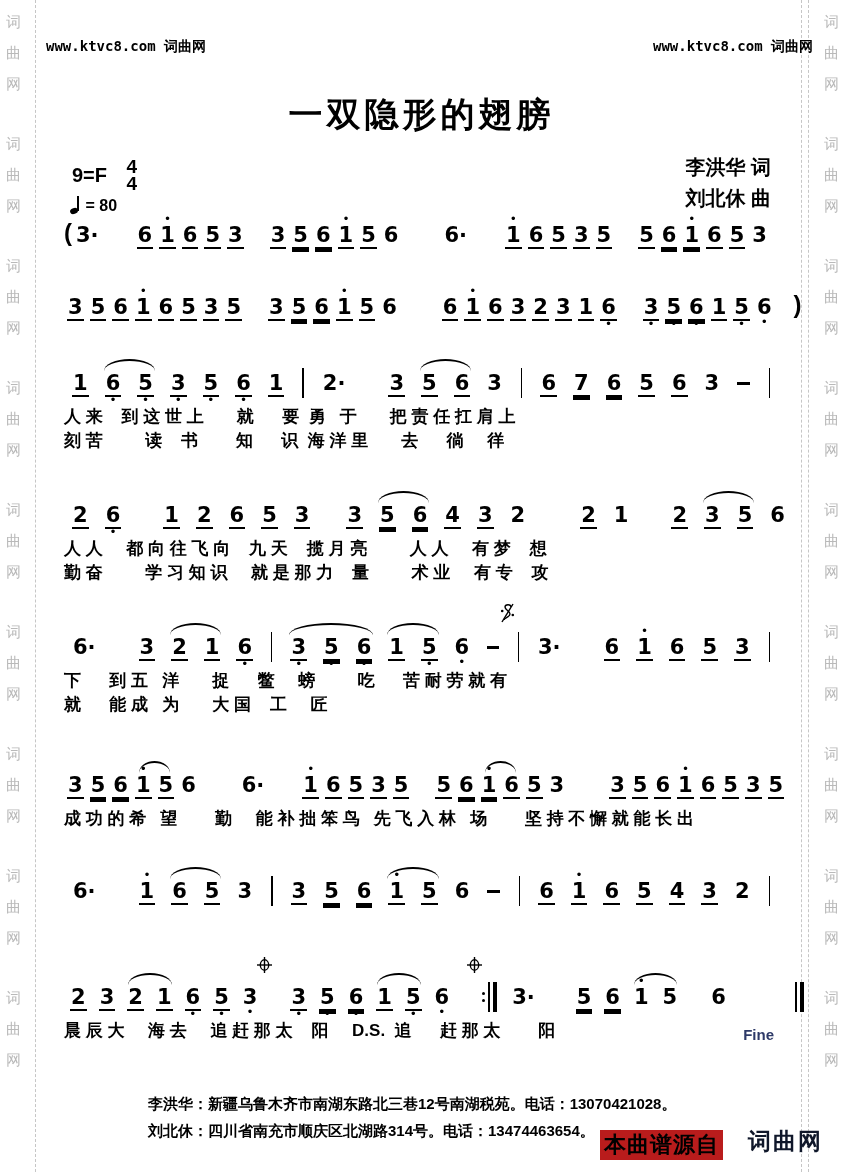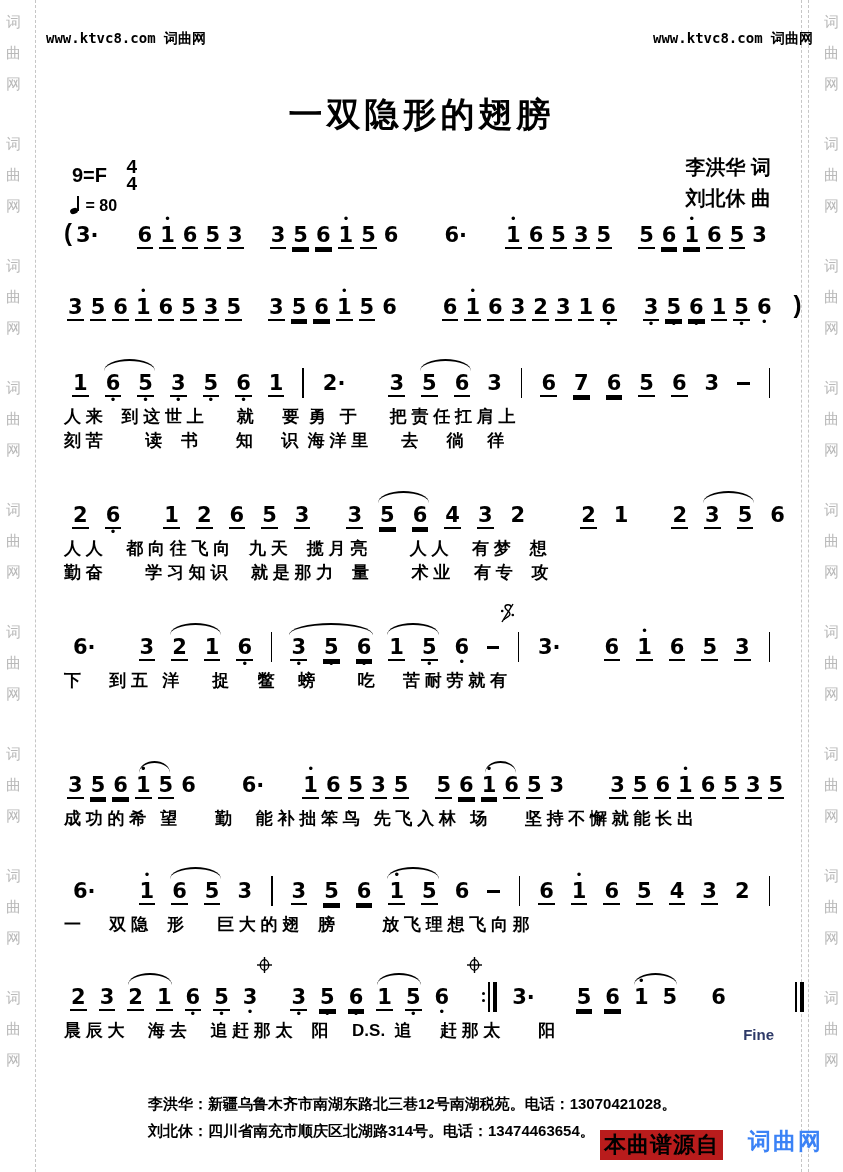--- a/index.html
+++ b/index.html
@@ -14,21 +14,21 @@
   .rail-left .chars{left:4px;}
   .rail-right .chars{right:2px;}
   .rail .rc{height:31px;line-height:31px;text-align:center;}
   .rail .rc.gap{height:60px;}
   .rail .dash-line{position:absolute;top:0;bottom:0;border-left:1px dashed #c6c6c6;}
   .rail-left .dash-line{right:0;}
   .rail-right .d1{left:0;}
   .rail-right .d2{left:7px;}
 
   
-  .site{position:absolute;top:30px;font-family:"DejaVu Sans Mono",monospace;font-size:14px;font-weight:bold;}
+  .site{position:absolute;top:38px;font-family:"DejaVu Sans Mono",monospace;font-size:14px;font-weight:bold;}
   .site.left{left:46px;}
   .site.right{left:653px;}
   .title{position:absolute;top:92px;left:0;width:100%;text-align:center;
          font-size:34px;font-weight:bold;letter-spacing:4px;}
   .credits{position:absolute;top:152px;right:72px;text-align:center;font-size:20px;font-weight:bold;line-height:31px;}
   .keyblock{position:absolute;top:158px;left:72px;font-size:20px;font-weight:bold;}
   .keysig{display:inline-block;vertical-align:middle;}
   .timesig{display:inline-block;vertical-align:middle;margin-left:14px;text-align:center;
            font-size:19px;line-height:17px;font-weight:bold;}
   .tempo{position:absolute;top:196px;left:70px;font-size:16px;font-weight:bold;text-align:center;}
@@ -762,20 +762,21 @@
           <span class="db"></span>
         </span>
         <span class="note u1">
           <span class="dt"></span>
           <span class="num">3</span>
           <span class="db"></span>
         </span>
         <span class="bar"></span>
       </div>
     <div class="lyric">下      到 五   洋       捉      鳖     螃         吃      苦 耐 劳 就 有</div>
+    <div class="lyric">就      能 成   为       大 国    工     匠</div>
   </div>
   <div class="line-block" style="top:766px">
     <div class="notes-row">
         <span class="note u1">
           <span class="dt"></span>
           <span class="num">3</span>
           <span class="db"></span>
         </span>
         <span class="note u2">
           <span class="dt"></span>
@@ -1009,21 +1010,20 @@
           <span class="num">3</span>
           <span class="db"></span>
         </span>
         <span class="note">
           <span class="dt"></span>
           <span class="num">2</span>
           <span class="db"></span>
         </span>
         <span class="bar"></span>
       </div>
-    <div class="lyric">一      双 隐    形       巨 大 的 翅    膀          放 飞 理 想 飞 向 那</div>
   </div>
   <div class="line-block sp" style="top:978px">
     <div class="notes-row">
         <span class="note u1">
           <span class="dt"></span>
           <span class="num">2</span>
           <span class="db"></span>
         </span>
         <span class="note u1">
           <span class="dt"></span>
@@ -1156,15 +1156,15 @@
       </div>
     <div class="lyric">晨 辰 大     海 去     追 赶 那 太    阳     D.S.  追      赶 那 太        阳</div>
     <span class="fine" style="color: rgb(46, 58, 104);">Fine</span>
   </div>
 
   <div class="contacts">
     <div>李洪华：新疆乌鲁木齐市南湖东路北三巷12号南湖税苑。电话：13070421028。</div>
     <div>刘北休：四川省南充市顺庆区北湖路314号。电话：13474463654。</div>
   </div>
   <div class="source-note">本曲谱源自</div>
-  <div class="source-logo" style="color: #3b82f6;">词曲网</div>
+  <div class="source-logo" style="color: #0f172a;">词曲网</div>
 
 </div>
 
 </body></html>

